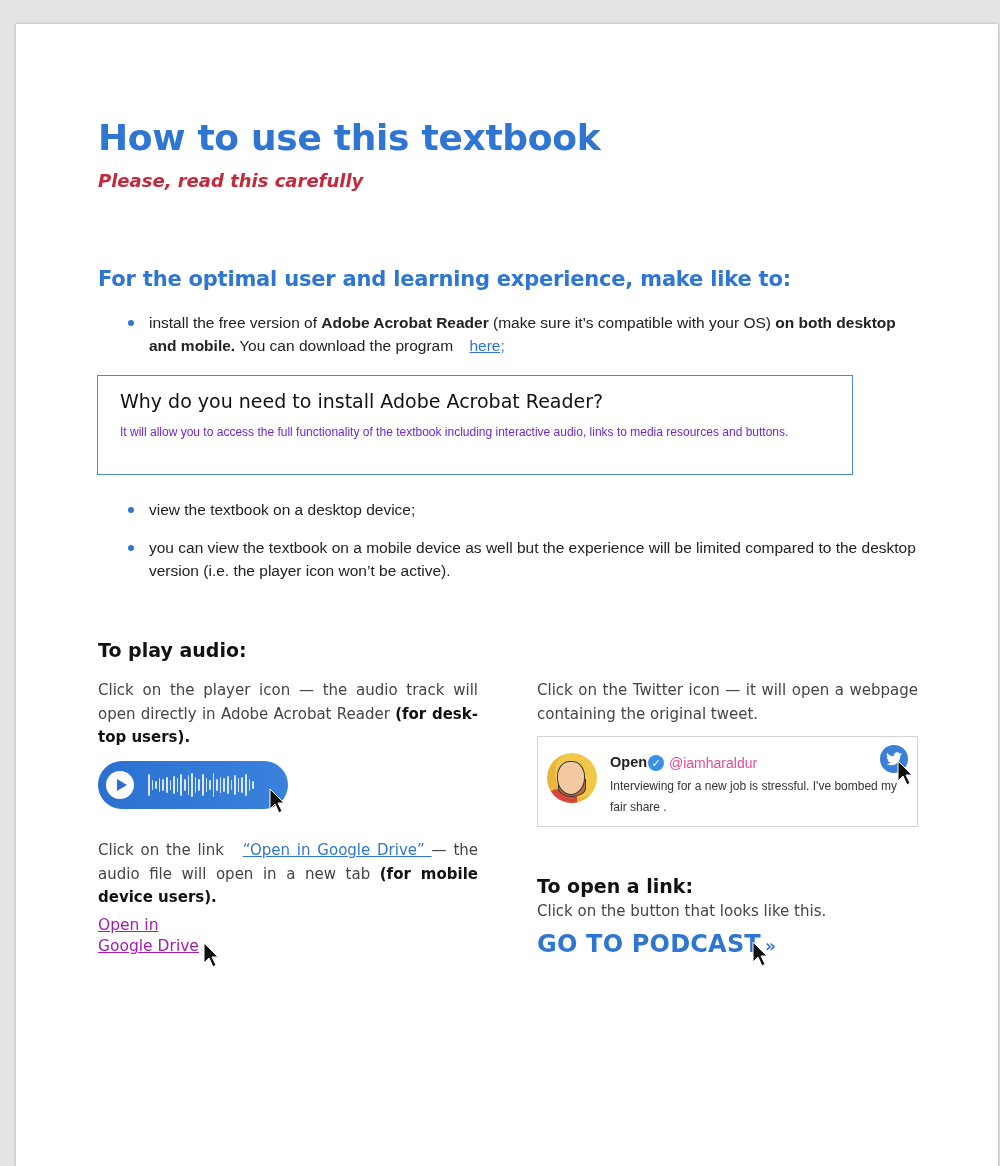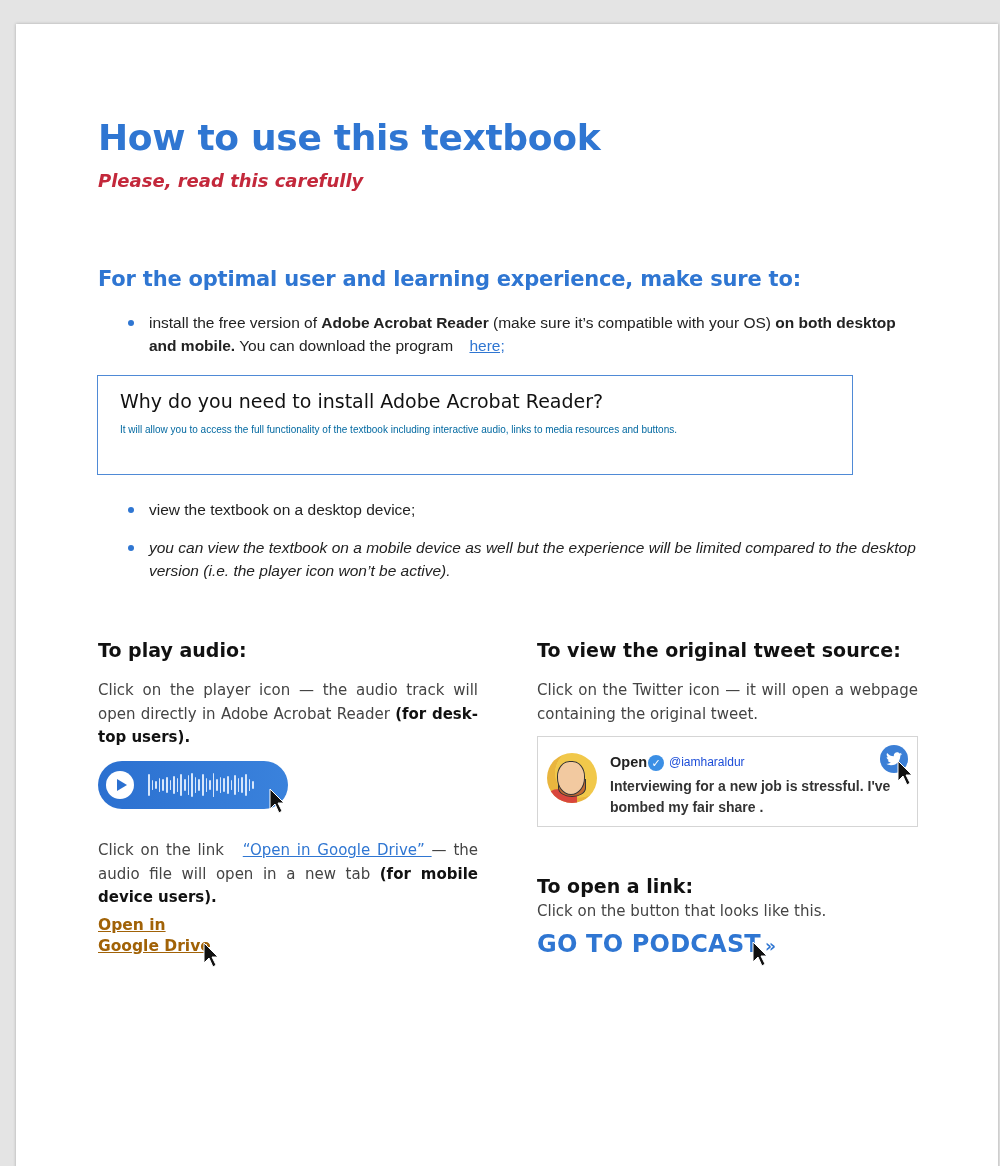--- a/index.html
+++ b/index.html
@@ -9,73 +9,73 @@
   .title { left:82px; top:93px; font-size:36px; font-weight:bold; color:#2f76d2; font-family:"DejaVu Sans", sans-serif; letter-spacing:-0.3px; }
   .subtitle { left:82px; top:146px; font-size:18px; font-weight:bold; color:#c3283b; font-family:"DejaVu Sans", sans-serif;font-style:italic; }
   .h2 { left:82px; top:243px; font-size:21px; font-weight:bold; color:#2f76d2; font-family:"DejaVu Sans", sans-serif; letter-spacing:-0.2px; }
   .body-text { font-size:15.5px; color:#222; line-height:23px; font-family:"Liberation Sans", sans-serif; }
   .bullet { position:absolute; left:112px; width:10px; }
   .bullet::before { content:""; position:absolute; left:0; top:9px; width:6px; height:6px; border-radius:50%; background:#2f76d2; }
   .bullet-text { position:absolute; left:133px; width:775px; }
   a.link { color:#2f76d2; text-decoration:underline;padding-left:12px; }
   .callout { left:81px; top:351px; width:756px; height:100px; border:1.5px solid #4f8ad6; box-sizing:border-box; }
   .callout-title { position:absolute; left:22px; top:14px; font-size:19px; color:#111; font-family:"DejaVu Sans", sans-serif; }
-  .callout-text { position:absolute; left:22px; top:45px; width:790px; font-size:10px; color:#0369a1; line-height:18px; }
+  .callout-text { position:absolute; left:22px; top:45px; width:790px; font-size:12px; color:#6d28d9; line-height:23px; }
   .h3 { font-size:19px; font-weight:bold; color:#111; font-family:"DejaVu Sans", sans-serif; }
   .para { font-size:15px; color:#444; line-height:23.5px; font-family:"DejaVu Sans", sans-serif; text-align:justify; }
   .para b { color:#111; }
   .player { left:82px; top:737px; width:190px; height:48px; border-radius:24px; background:linear-gradient(90deg,#2b70d0,#3a82dc); }
   .play-btn { position:absolute; left:8px; top:10px; width:28px; height:28px; border-radius:50%; background:#fff; }
   .play-btn::after { content:""; position:absolute; left:11px; top:8px; border-left:10px solid #2b70d0; border-top:6px solid transparent; border-bottom:6px solid transparent; }
   .wave { position:absolute; left:50px; top:10px; height:28px; width:132px; display:flex; align-items:center; gap:2px; }
   .wave span { display:block; width:1.6px; background:#d6e6fb; border-radius:1px; }
   .tweet { left:521px; top:712px; width:381px; height:91px; border:1px solid #d5d5d5; box-sizing:border-box; background:#fff; }
   .avatar { position:absolute; left:9px; top:16px; width:50px; height:50px; border-radius:50%; background:radial-gradient(circle at 65% 40%, #f1c84a 0 55%, #e9b53e 56%); overflow:hidden; }
   .avatar .face { position:absolute; left:10px; top:8px; width:26px; height:32px; border-radius:45% 45% 50% 50%; background:#f2c9a0; border:1.5px solid #333; }
   .avatar .beard { position:absolute; left:11px; top:26px; width:26px; height:16px; border-radius:0 0 50% 50%; background:#c26a34; border:1.5px solid #333; }
   .avatar .shirt { position:absolute; left:0px; top:36px; width:30px; height:20px; background:#d8463c; border-radius:40% 40% 0 0; }
   .tweet-name { position:absolute; left:72px; top:17px; font-size:14.5px; font-weight:bold; color:#222; }
   .verified { position:absolute; left:110px; top:18px; width:16px; height:16px; border-radius:50%; background:#3b8fe5; color:#fff; font-size:11px; line-height:16px; text-align:center; }
-  .tweet-handle { position:absolute; left:131px; top:18px; font-size:12px; color:#1d4ed8; }
-  .tweet-text { position:absolute; left:72px; top:39px; width:300px; font-size:14px; color:#333; line-height:21px;font-weight:bold; }
+  .tweet-handle { position:absolute; left:131px; top:18px; font-size:14px; color:#ec4899; }
+  .tweet-text { position:absolute; left:72px; top:39px; width:300px; font-size:12px; color:#333; line-height:21px; }
   .twitter-btn { position:absolute; left:342px; top:8px; width:28px; height:28px; border-radius:50%; background:#3b7fd6; color:#fff; text-align:center; line-height:28px; font-size:14px; }
   .cursor { position:absolute; width:0; height:0; }
   .go-btn { left:521px; top:906px; font-size:24px; font-weight:bold; color:#2f76d2; font-family:"DejaVu Sans", sans-serif; letter-spacing:0.2px; }
   .go-arrow { font-size:17px; font-weight:bold; margin-left:4px; }
-  .gdrive-link { left:82px; top:891px; font-size:15.5px; font-weight:bold; color:#a16207; line-height:21px; text-decoration:underline; font-family:"DejaVu Sans", sans-serif; }
+  .gdrive-link { left:82px; top:891px; font-size:15.5px; font-weight:normal; color:#a21caf; line-height:21px; text-decoration:underline; font-family:"DejaVu Sans", sans-serif; }
 </style>
 </head>
 <body>
 
 <div class="page">
 
   <div class="abs title">How to use this textbook</div>
   <div class="abs subtitle">Please, read this carefully</div>
 
-  <div class="abs h2">For the optimal user and learning experience, make sure to:</div>
+  <div class="abs h2">For the optimal user and learning experience, make like to:</div>
 
   <div class="body-text">
     <span class="bullet" style="top:287px;"></span>
     <div class="bullet-text" style="top:287px;">
       <span>install the free version of </span><b>Adobe Acrobat Reader</b><span> (make sure it’s compatible with your OS) </span><b>on both desktop and mobile.</b><span> You can download the program </span><a class="link" href="#">here;</a>
     </div>
   </div>
 
   <div class="abs callout">
     <div class="callout-title">Why do you need to install Adobe Acrobat Reader?</div>
     <div class="callout-text">It will allow you to access the full functionality of the textbook including interactive audio, links to media resources and buttons.</div>
   </div>
 
   <div class="body-text">
     <span class="bullet" style="top:474px;"></span>
     <div class="bullet-text" style="top:474px;">view the textbook on a desktop device;</div>
   </div>
   <div class="body-text">
     <span class="bullet" style="top:512px;"></span>
-    <div class="bullet-text" style="top:512px;font-style:italic;">you can view the textbook on a mobile device as well but the experience will be limited compared to the desktop version (i.e. the player icon won’t be active).</div>
+    <div class="bullet-text" style="top:512px;">you can view the textbook on a mobile device as well but the experience will be limited compared to the desktop version (i.e. the player icon won’t be active).</div>
   </div>
 
   <div class="abs h3" style="left:82px; top:615px;">To play audio:</div>
   <div class="abs para" style="left:82px; top:655px; width:380px;">
     <span>Click on the player icon — the audio track will open directly in Adobe Acrobat Reader </span><b>(for desk-top users).</b>
   </div>
 
   <div class="abs player">
     <div class="play-btn"></div>
     <div class="wave" id="wave">
@@ -120,21 +120,20 @@
   </div>
 
   <div class="abs gdrive-link">
     <div>Open in</div>
     <div>Google Drive</div>
     <svg class="cursor" style="left:106px; top:28px; width:18px; height:26px; overflow:visible;">
       <path d="M0 0 L0 20 L5 15 L9 24 L12 22 L8 14 L14 14 Z" fill="#111" stroke="#fff" stroke-width="1"></path>
     </svg>
   </div>
 
-  <div class="abs h3" style="left:521px; top:615px;">To view the original tweet source:</div>
   <div class="abs para" style="left:521px; top:655px; width:381px;">Click on the Twitter icon — it will open a webpage containing the original tweet.</div>
 
   <div class="abs tweet">
     <div class="avatar">
       <div class="shirt"></div>
       <div class="beard"></div>
       <div class="face"></div>
     </div>
     <div class="tweet-name">Open</div>
     <div class="verified">✓</div>

